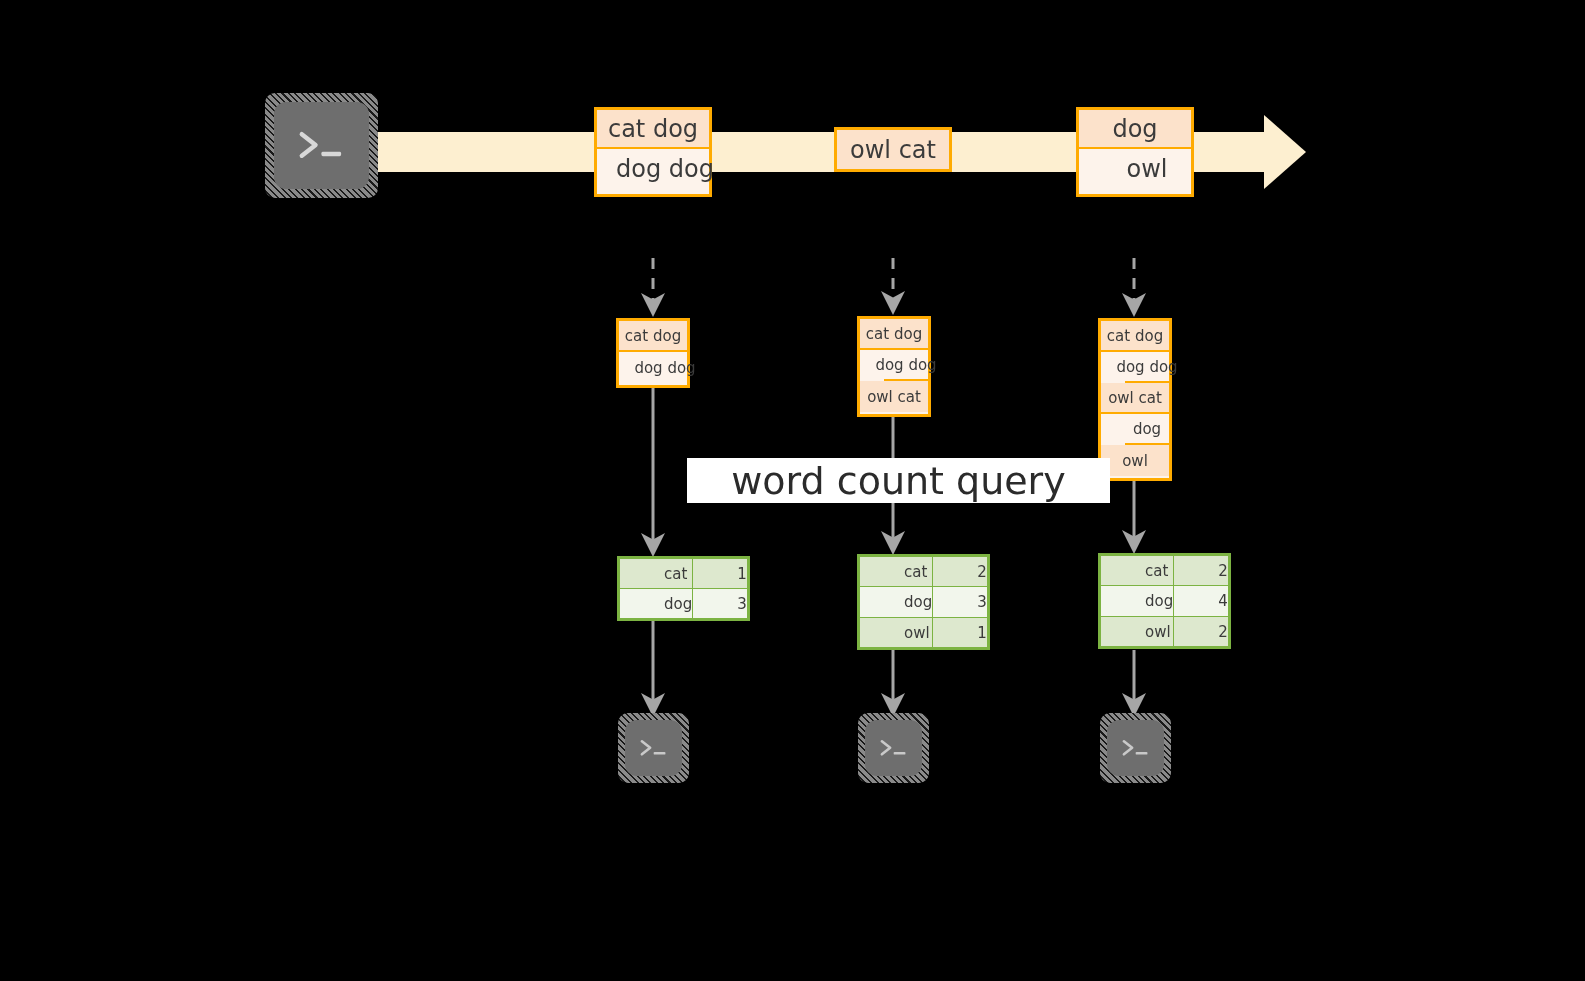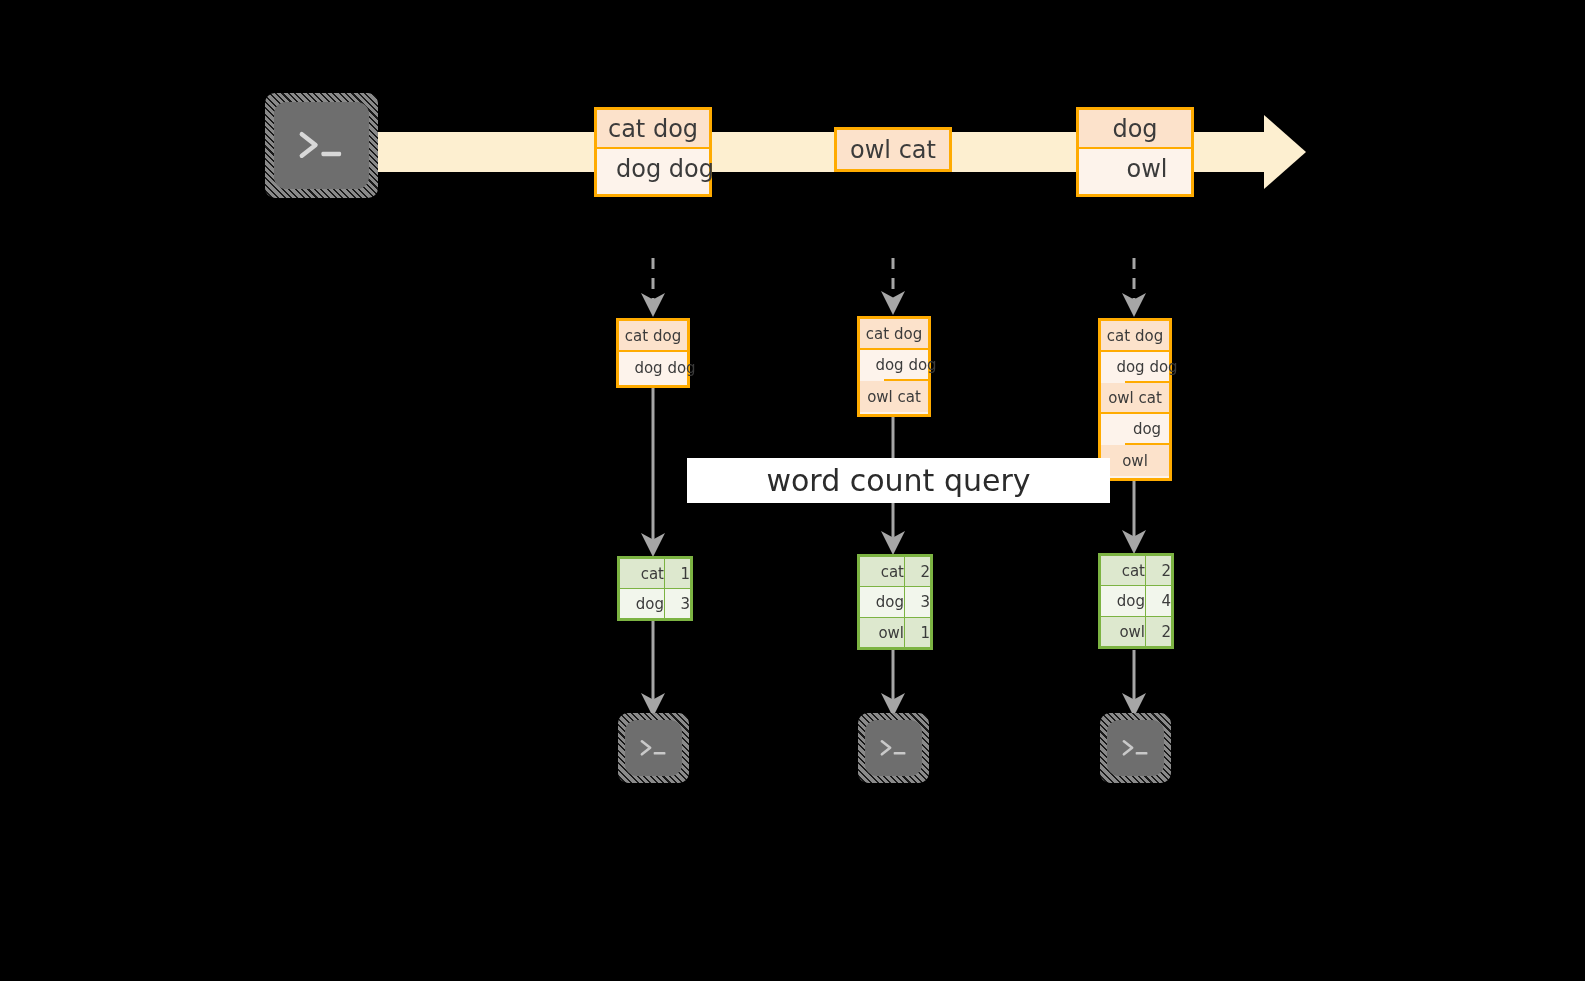--- a/index.html
+++ b/index.html
@@ -89,43 +89,44 @@
     display: table;
     border-collapse: collapse;
   }
   .gtable .trow { display: table-row; }
   .gtable .cell {
     display: table-cell;
     border: 1.5px solid #7CB342;
     height: 31px;
     font-size: 15px;
     color: #3b3b3b;
-    text-align: right;
+    text-align: left;
     vertical-align: middle;
     white-space: nowrap;
+    padding-left: 44px;
   }
   .gtable .cell.k { width: 46px; }
   .gtable .cell.v { width: 27px; }
   .gtable .trow.alt .cell { background: #DDE8CE; }
   .gtable .trow.plain .cell { background: #F2F6EC; }
 
   
   #connectors {
     position: absolute;
     left: 0; top: 0;
     width: 1585px; height: 981px;
     pointer-events: none;
   }
 
   
   .query-label {
     position: absolute;
     background: #FFFFFF;
     color: #2b2b2b;
-    font-size: 30px;
+    font-size: 38px;
     display: flex;
     align-items: center;
     justify-content: center;
     white-space: nowrap;
   }
 </style>
 </head>
 <body>
 
 <div id="stage">

